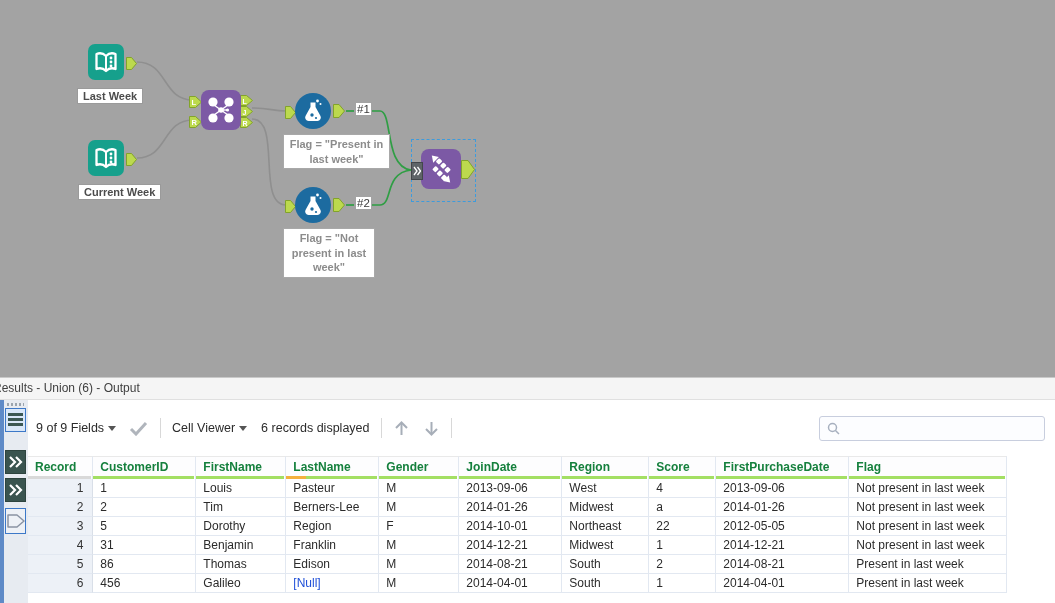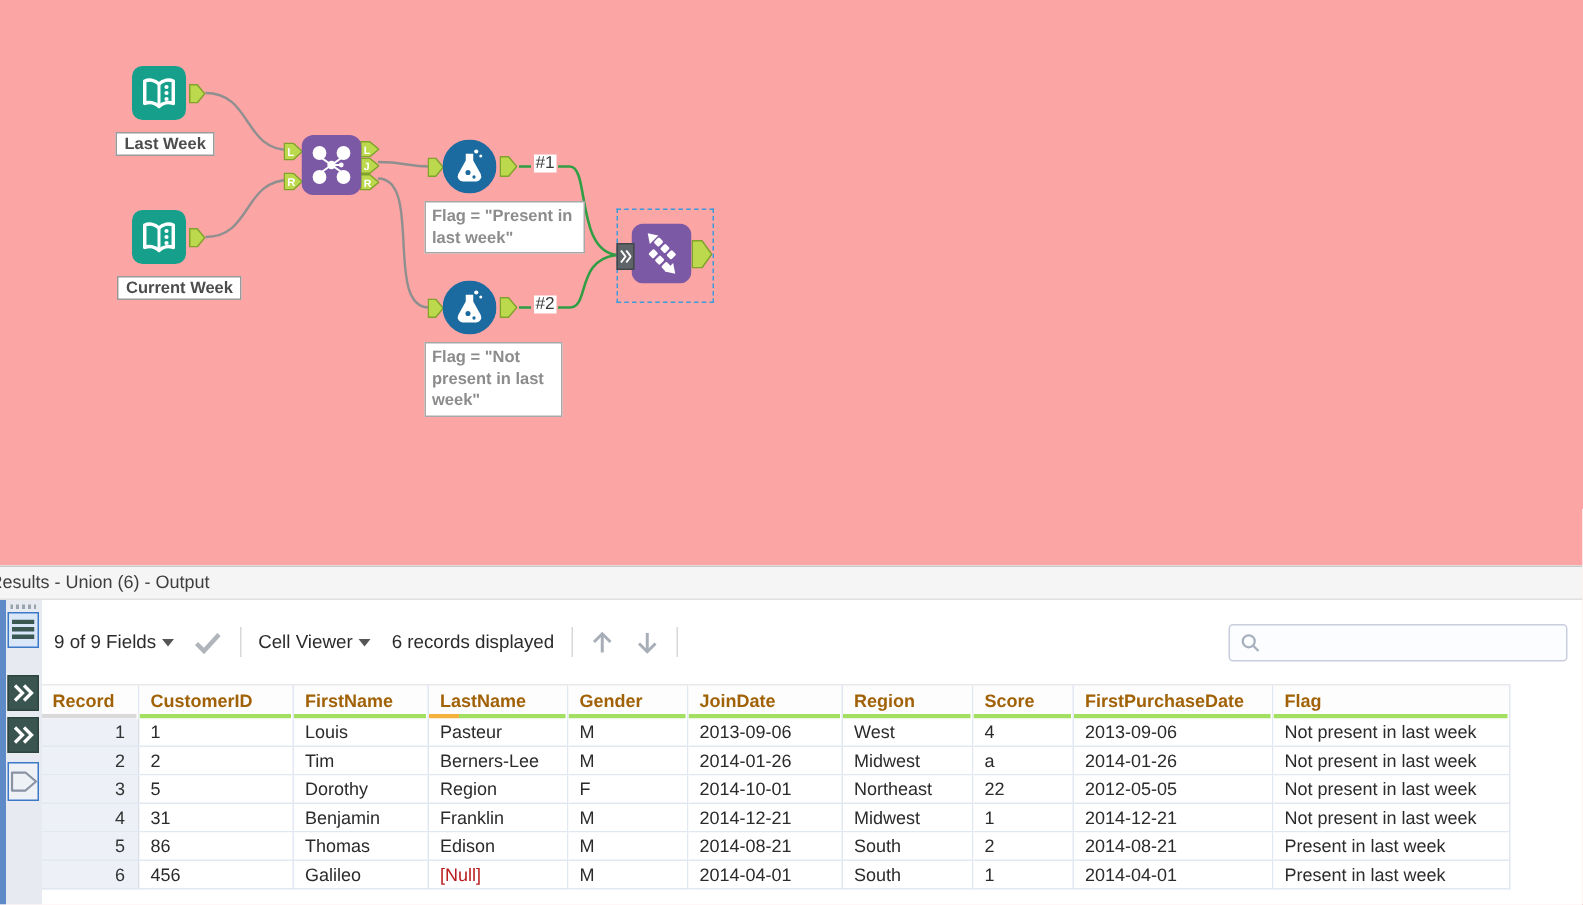--- a/index.html
+++ b/index.html
@@ -1,20 +1,20 @@
 <!DOCTYPE html>
 <html><head>
 <meta charset="utf-8">
 <style>
   html,body{margin:0;padding:0;background:#fff;}
   .stage{position:relative;width:1055px;height:603px;background:#ffffff;overflow:hidden;
          font-family:"Liberation Sans",sans-serif;-webkit-font-smoothing:antialiased;}
 
   
-  .canvas{position:absolute;left:0;top:0;width:1055px;height:377px;background:#fca5a5;}
+  .canvas{position:absolute;left:0;top:0;width:1055px;height:377px;background:#a3a3a3;text-align:center;}
   .wires{position:absolute;left:0;top:0;z-index:1;}
   .tool{position:absolute;z-index:3;}
   .anchor{position:absolute;z-index:2;}
   .tool-label{position:absolute;z-index:3;background:#fff;border:1px solid #9a9a9a;
               color:#4c4c4c;font-size:11px;font-weight:bold;padding:1px 5px;white-space:nowrap;}
   .annotation{position:absolute;z-index:3;background:#fff;border:1px solid #a8a8a8;
               color:#8c8c8c;font-size:11px;font-weight:bold;line-height:1.32;padding:2px 4px;}
   .conn-label{position:absolute;z-index:4;color:#3a3a3a;font-size:11.5px;background:#fff;padding:0 1px;}
   .selection-box{position:absolute;z-index:2;border:1px dashed #3d9bdc;background:transparent;}
   .dark-anchor{position:absolute;z-index:4;width:10px;height:16px;background:#5f6468;border:1px solid #43474b;
@@ -40,28 +40,28 @@
   .tb-item{display:flex;align-items:center;gap:0;cursor:default;}
   .tb-sep{width:1px;height:20px;background:#d8d8d8;margin:0 11px;}
   .caret{width:0;height:0;border-left:4px solid transparent;border-right:4px solid transparent;border-top:5px solid #555;margin-left:4px;}
   .search-box{margin-left:auto;width:210px;height:23px;border:1px solid #c8cede;border-radius:3px;
               background:#fcfdff;display:flex;align-items:center;padding:0 7px;gap:6px;margin-right:2px;}
   .search-box input{border:none;outline:none;background:transparent;flex:1;font-size:12.5px;color:#333;
                     font-family:"Liberation Sans",sans-serif;}
   .search-box input::placeholder{color:#9aa5b5;}
 
   table.grid{border-collapse:separate;border-spacing:0;table-layout:fixed;font-size:12px;color:#2b2b2b;}
-  table.grid th{position:relative;text-align:left;font-weight:bold;color:#a16207;height:19px;
+  table.grid th{position:relative;text-align:left;font-weight:bold;color:#15803d;height:19px;
                 padding:0 16px 3px 7px;border-top:1px solid #e9e9e9;border-right:1px solid #e2e8f1;
                 background:#fdfdfe;white-space:nowrap;overflow:hidden;}
   table.grid th .qbar{position:absolute;left:0;right:1px;bottom:0;height:3px;}
   table.grid td{height:18px;line-height:18px;padding:0 4px 0 7px;border-right:1px solid #e2e8f1;
                 border-bottom:1px solid #e2e8f1;white-space:nowrap;overflow:hidden;background:#fff;}
   table.grid td.rec{background:#edf1f7;text-align:right;padding-right:9px;border-right:1px solid #d9dfe8;color:#333;}
-  table.grid td.null{color:#b91c1c;}
+  table.grid td.null{color:#1d4ed8;}
 </style>
 </head>
 <body>
 
 <div class="stage">
 
   <div class="canvas">
 
     <svg class="wires" width="1055" height="377">
       <path d="M137,62 C168,62 162,100 193,100" stroke="#8f8f8f" stroke-width="1.6" fill="none"></path>

